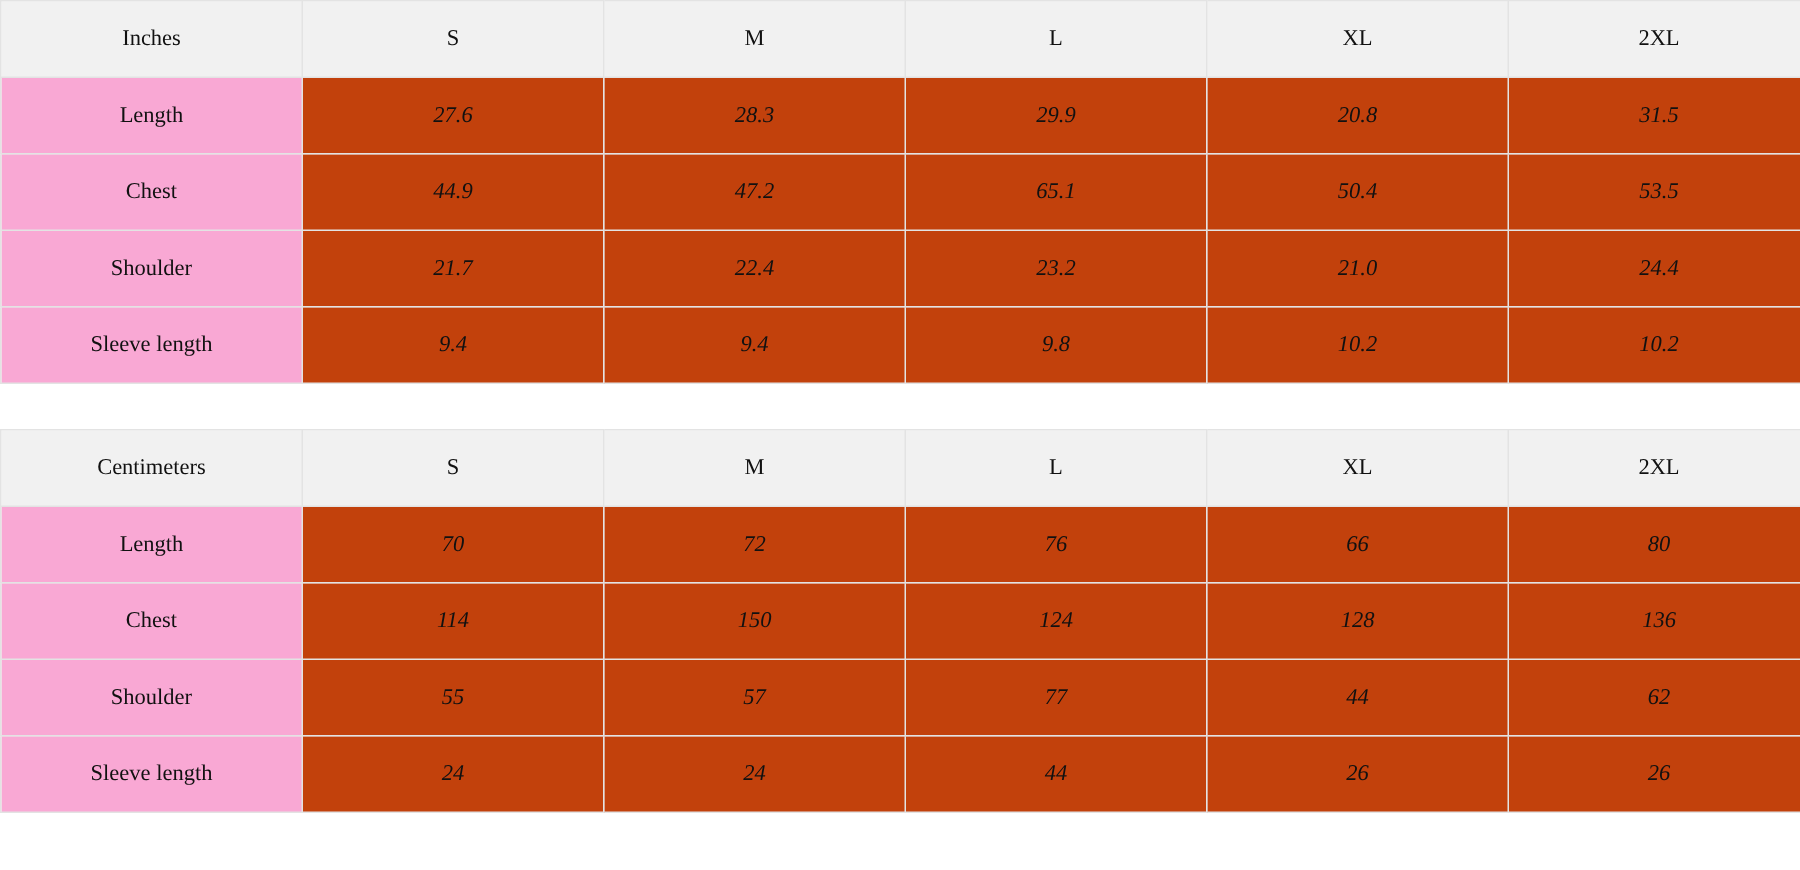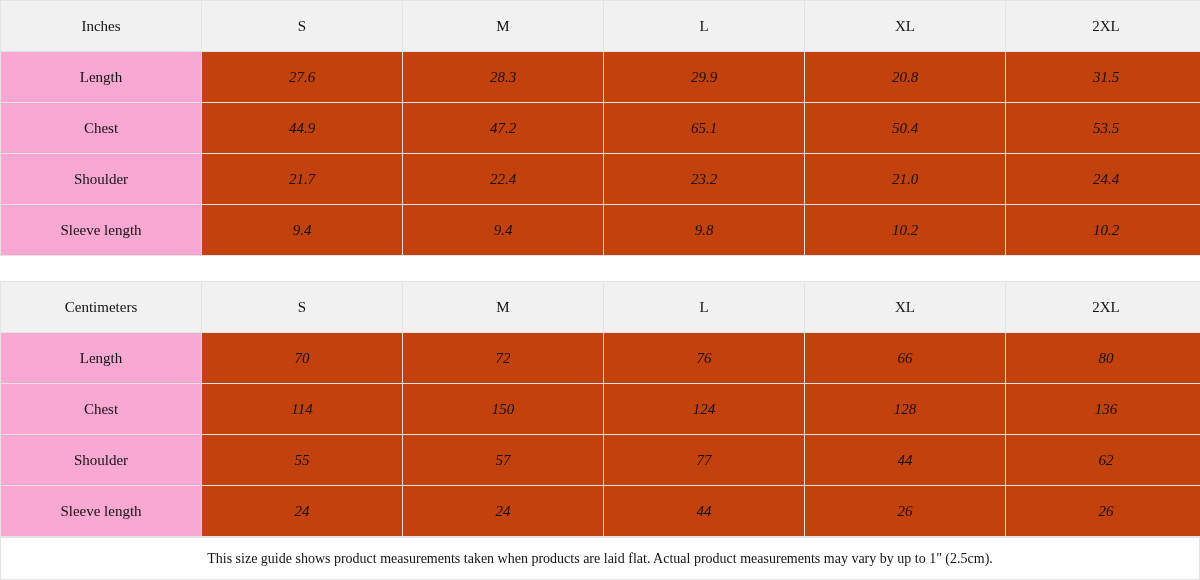--- a/index.html
+++ b/index.html
@@ -163,17 +163,14 @@
         <td class="row-label">Sleeve length</td>
         <td class="value-cell">24</td>
         <td class="value-cell">24</td>
         <td class="value-cell">44</td>
         <td class="value-cell">26</td>
         <td class="value-cell">26</td>
       </tr>
     </tbody>
   </table>
 
-  <div class="footnote">
-    <span>This size guide shows product measurements taken when products are laid flat.  Actual product measurements may vary by up to 1" (2.5cm).</span>
-  </div>
 
 </div>
 
 </body></html>

